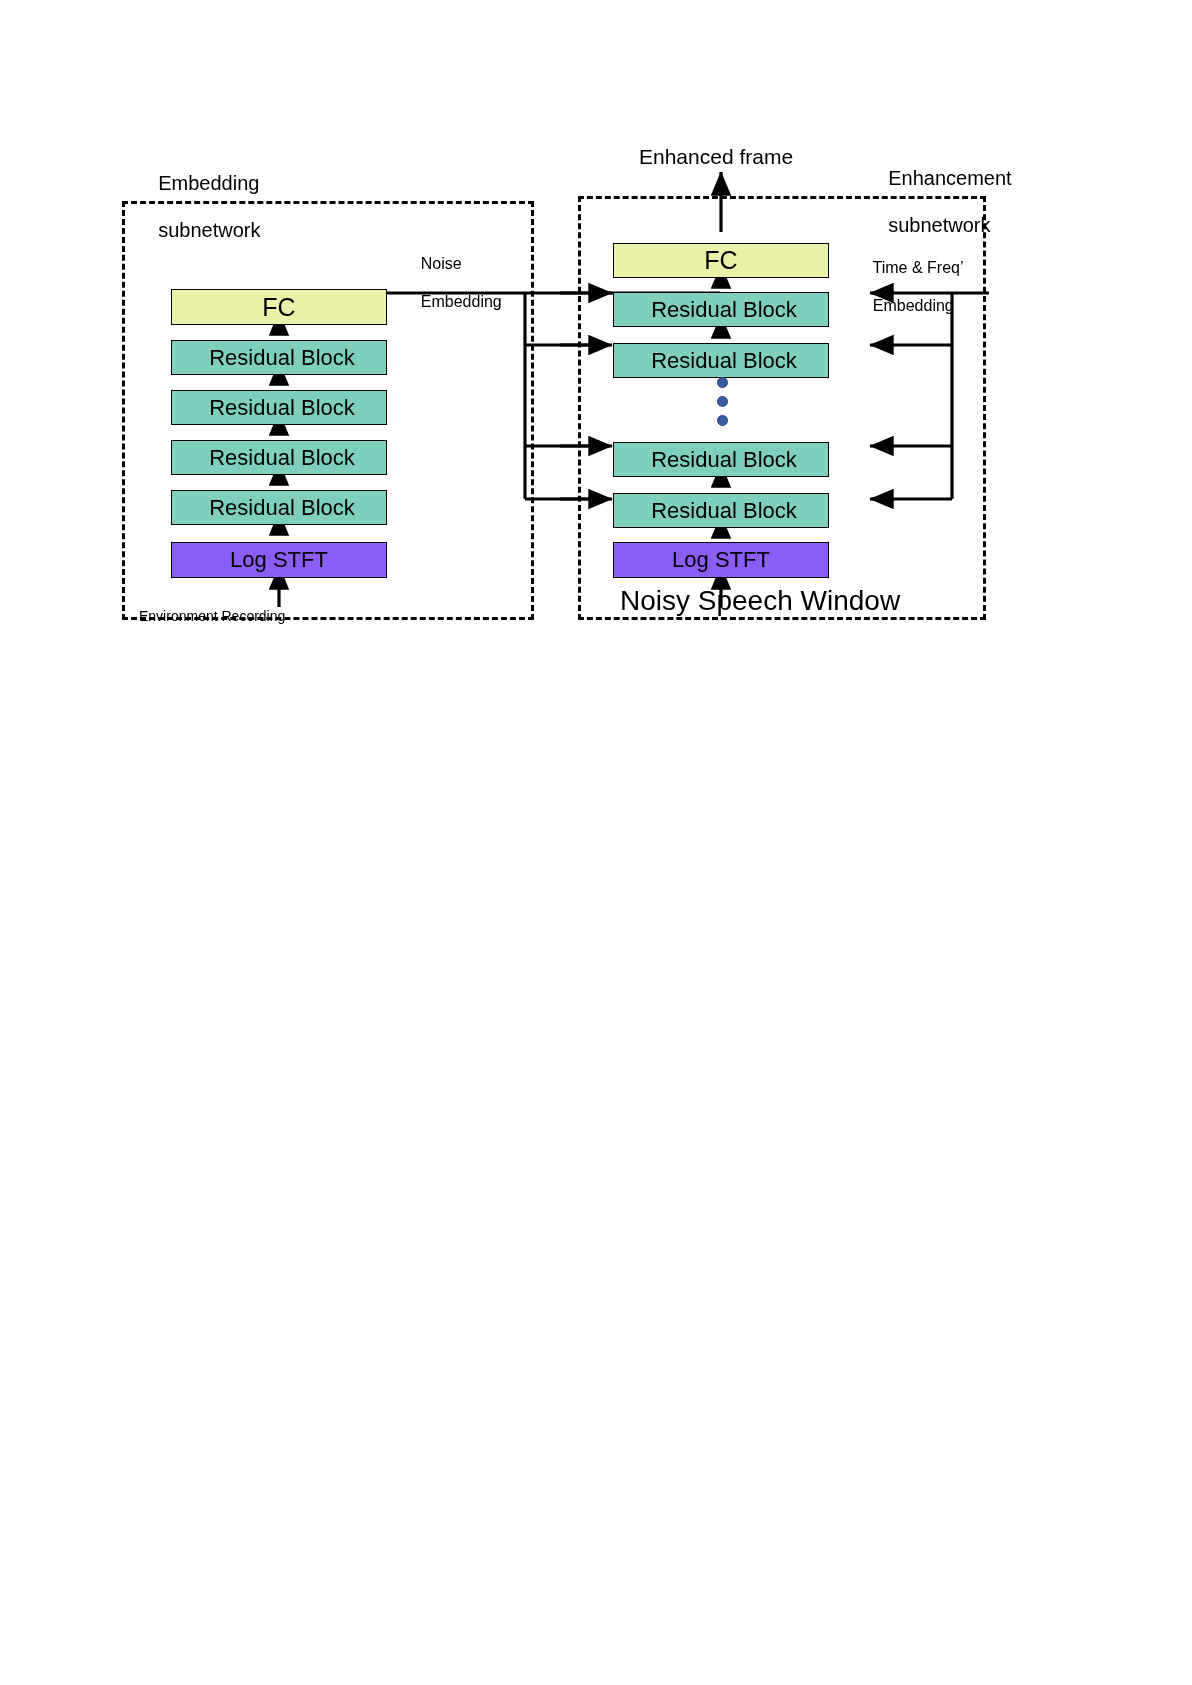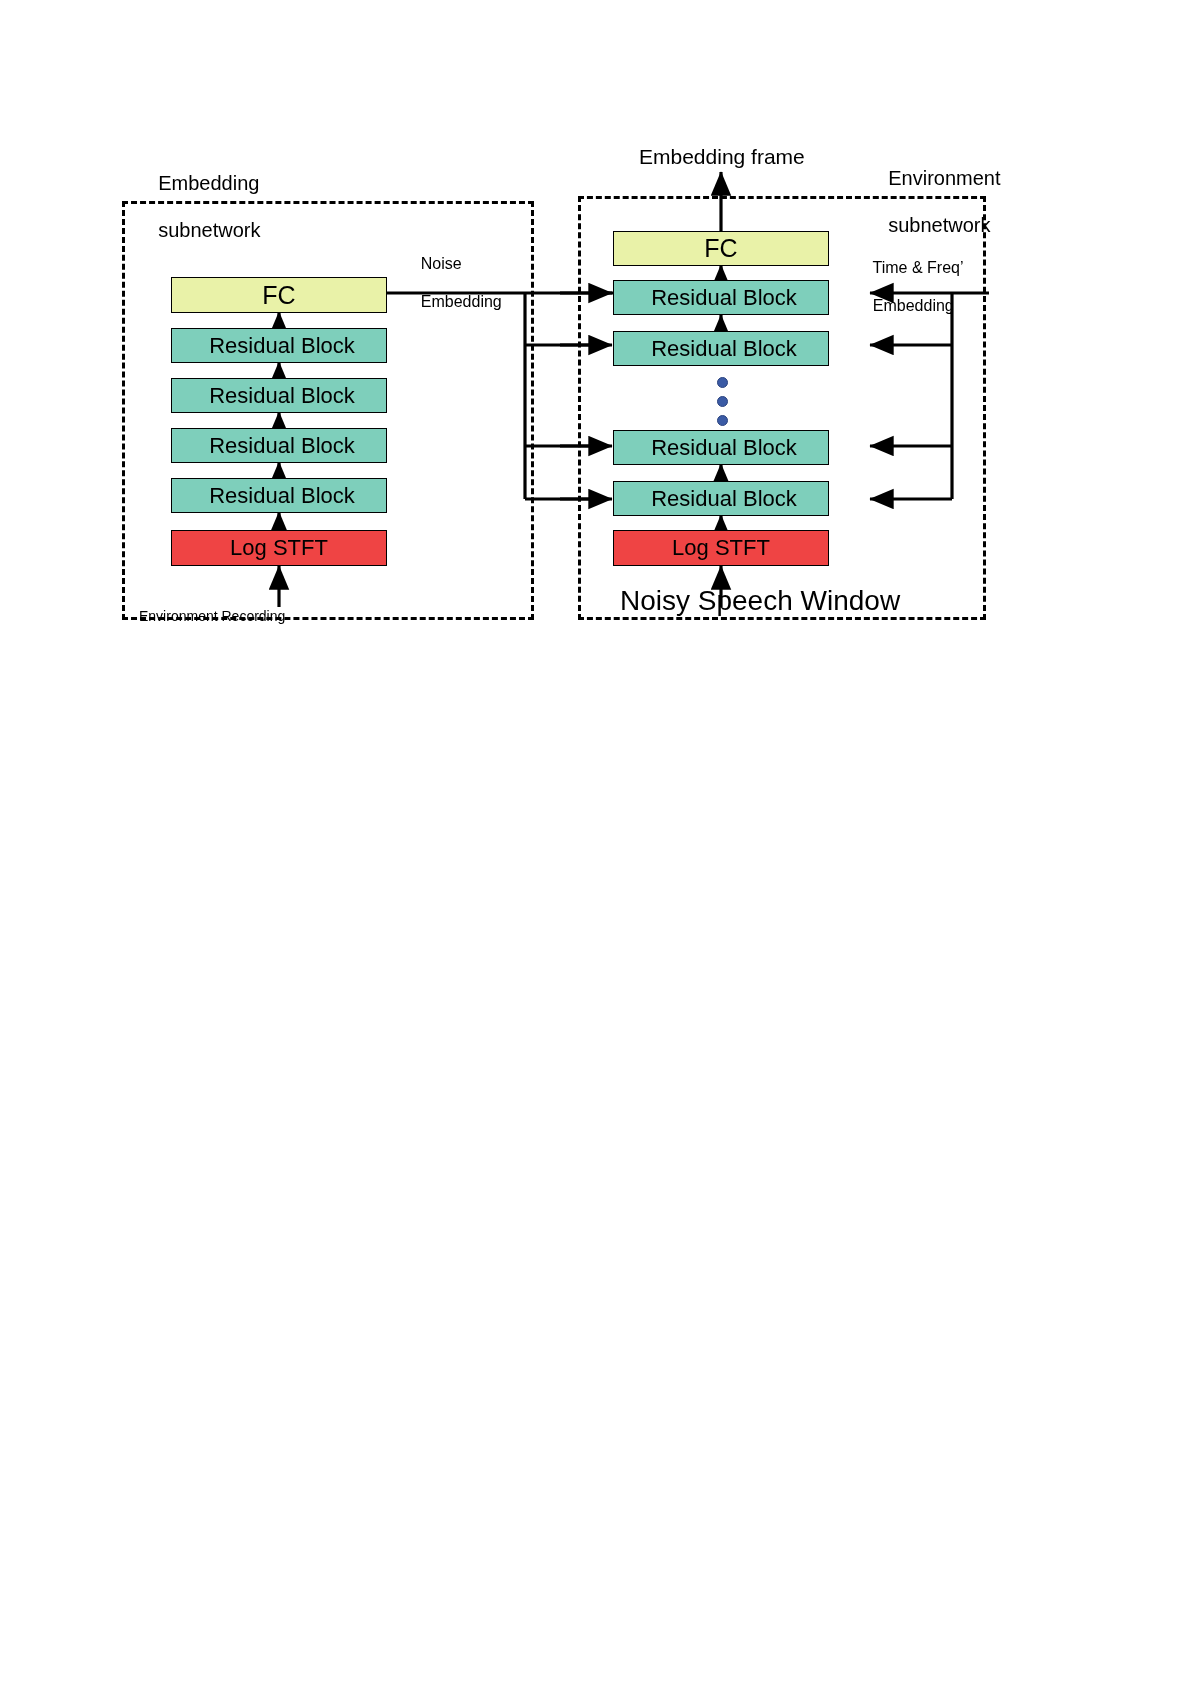--- a/index.html
+++ b/index.html
@@ -1,55 +1,55 @@
 <!DOCTYPE html>
 <html><head>
 <meta charset="utf-8">
 <style>
   html,body{margin:0;padding:0;background:#ffffff;}
   body{width:1192px;height:1685px;position:relative;font-family:"Liberation Sans",sans-serif;-webkit-font-smoothing:antialiased;}
   #stage{position:absolute;left:0;top:0;width:1192px;height:1685px;overflow:hidden;}
   .txt{position:absolute;color:#000;line-height:1.18;white-space:pre;}
-  .blk{position:absolute;box-sizing:border-box;border:1px solid #000;display:flex;align-items:center;justify-content:center;color:#000;}
+  .blk{position:absolute;box-sizing:border-box;border:1px solid #000;display:flex;align-items:center;justify-content:center;color:#000;margin-top:12px;}
   .res{background:#7ECFBB;padding-left:6px;}
   .fc{background:#E9F2A8;}
-  .stft{background:#ef4444;}
+  .stft{background:#8b5cf6;}
   .dashbox{position:absolute;box-sizing:border-box;border:3px dashed #000;background:transparent;}
   .dot{position:absolute;width:9px;height:9px;border-radius:50%;background:#3B5BA5;border:1px solid #2b4480;}
   svg.wires{position:absolute;left:0;top:0;width:1192px;height:1685px;pointer-events:none;}
 </style>
 </head>
 <body>
 
 <div id="stage">
 
   <div class="dashbox" style="left:122px;top:201px;width:412px;height:419px;"></div>
   <div class="dashbox" style="left:578px;top:196px;width:408px;height:424px;"></div>
 
   <div class="txt" style="left:136px;top:148px;font-size:20px;">
     <span>Embedding</span><br>
     <span>subnetwork</span>
   </div>
 
   <div class="txt" style="left:866px;top:143px;font-size:20px;">
-    <span>Environment</span><br>
+    <span>Enhancement</span><br>
     <span>subnetwork</span>
   </div>
 
   <div class="txt" style="left:403px;top:236px;font-size:16px;">
     <span>Noise</span><br>
     <span>Embedding</span>
   </div>
 
   <div class="txt" style="left:855px;top:240px;font-size:16px;">
     <span>Time &amp; Freq’</span><br>
     <span>Embedding</span>
   </div>
 
-  <div class="txt" style="left:639px;top:145px;font-size:21px;">Embedding frame</div>
+  <div class="txt" style="left:639px;top:145px;font-size:21px;">Enhanced frame</div>
 
   <div class="txt" style="left:139px;top:608px;font-size:14px;">Environment Recording</div>
 
   <div class="txt" style="left:620px;top:584px;font-size:28px;">Noisy Speech Window</div>
 
   <svg class="wires" viewBox="0 0 1192 1685">
     <defs>
       <marker id="ah" markerWidth="9" markerHeight="9" refX="7.4" refY="3.2" orient="auto" markerUnits="strokeWidth">
         <path d="M0,0 L7.6,3.2 L0,6.4 z" fill="#000"></path>
       </marker>

